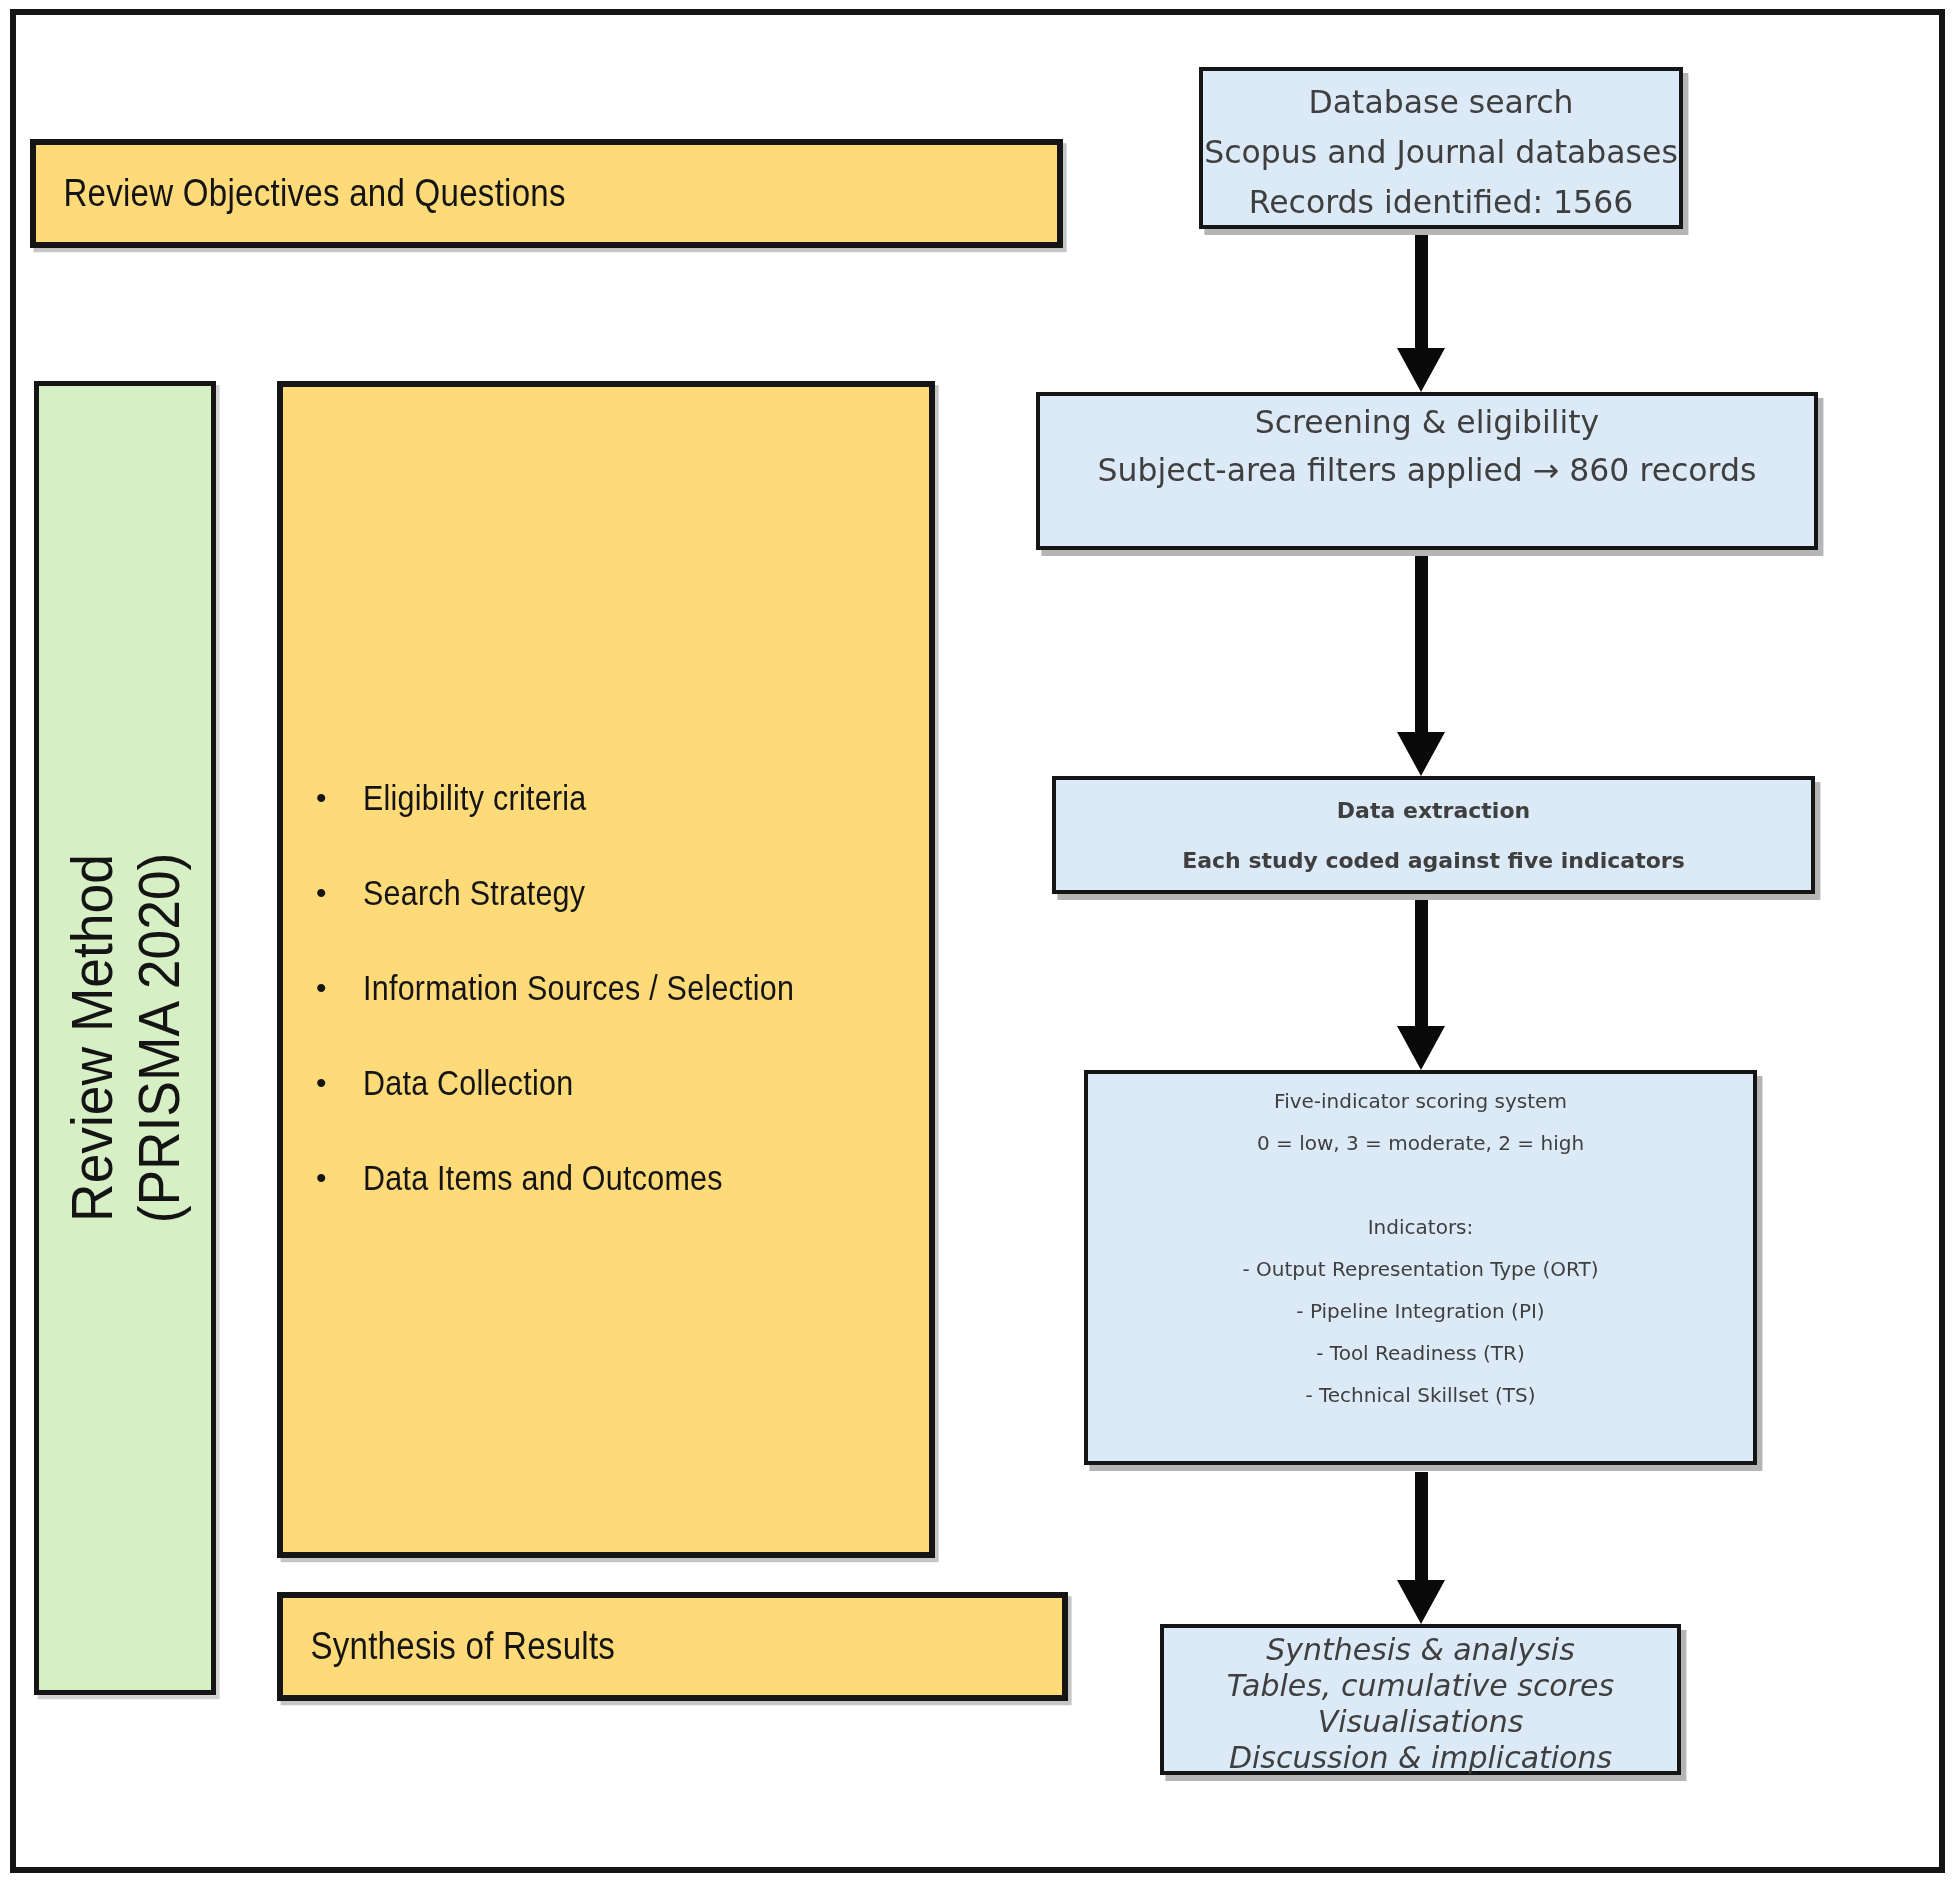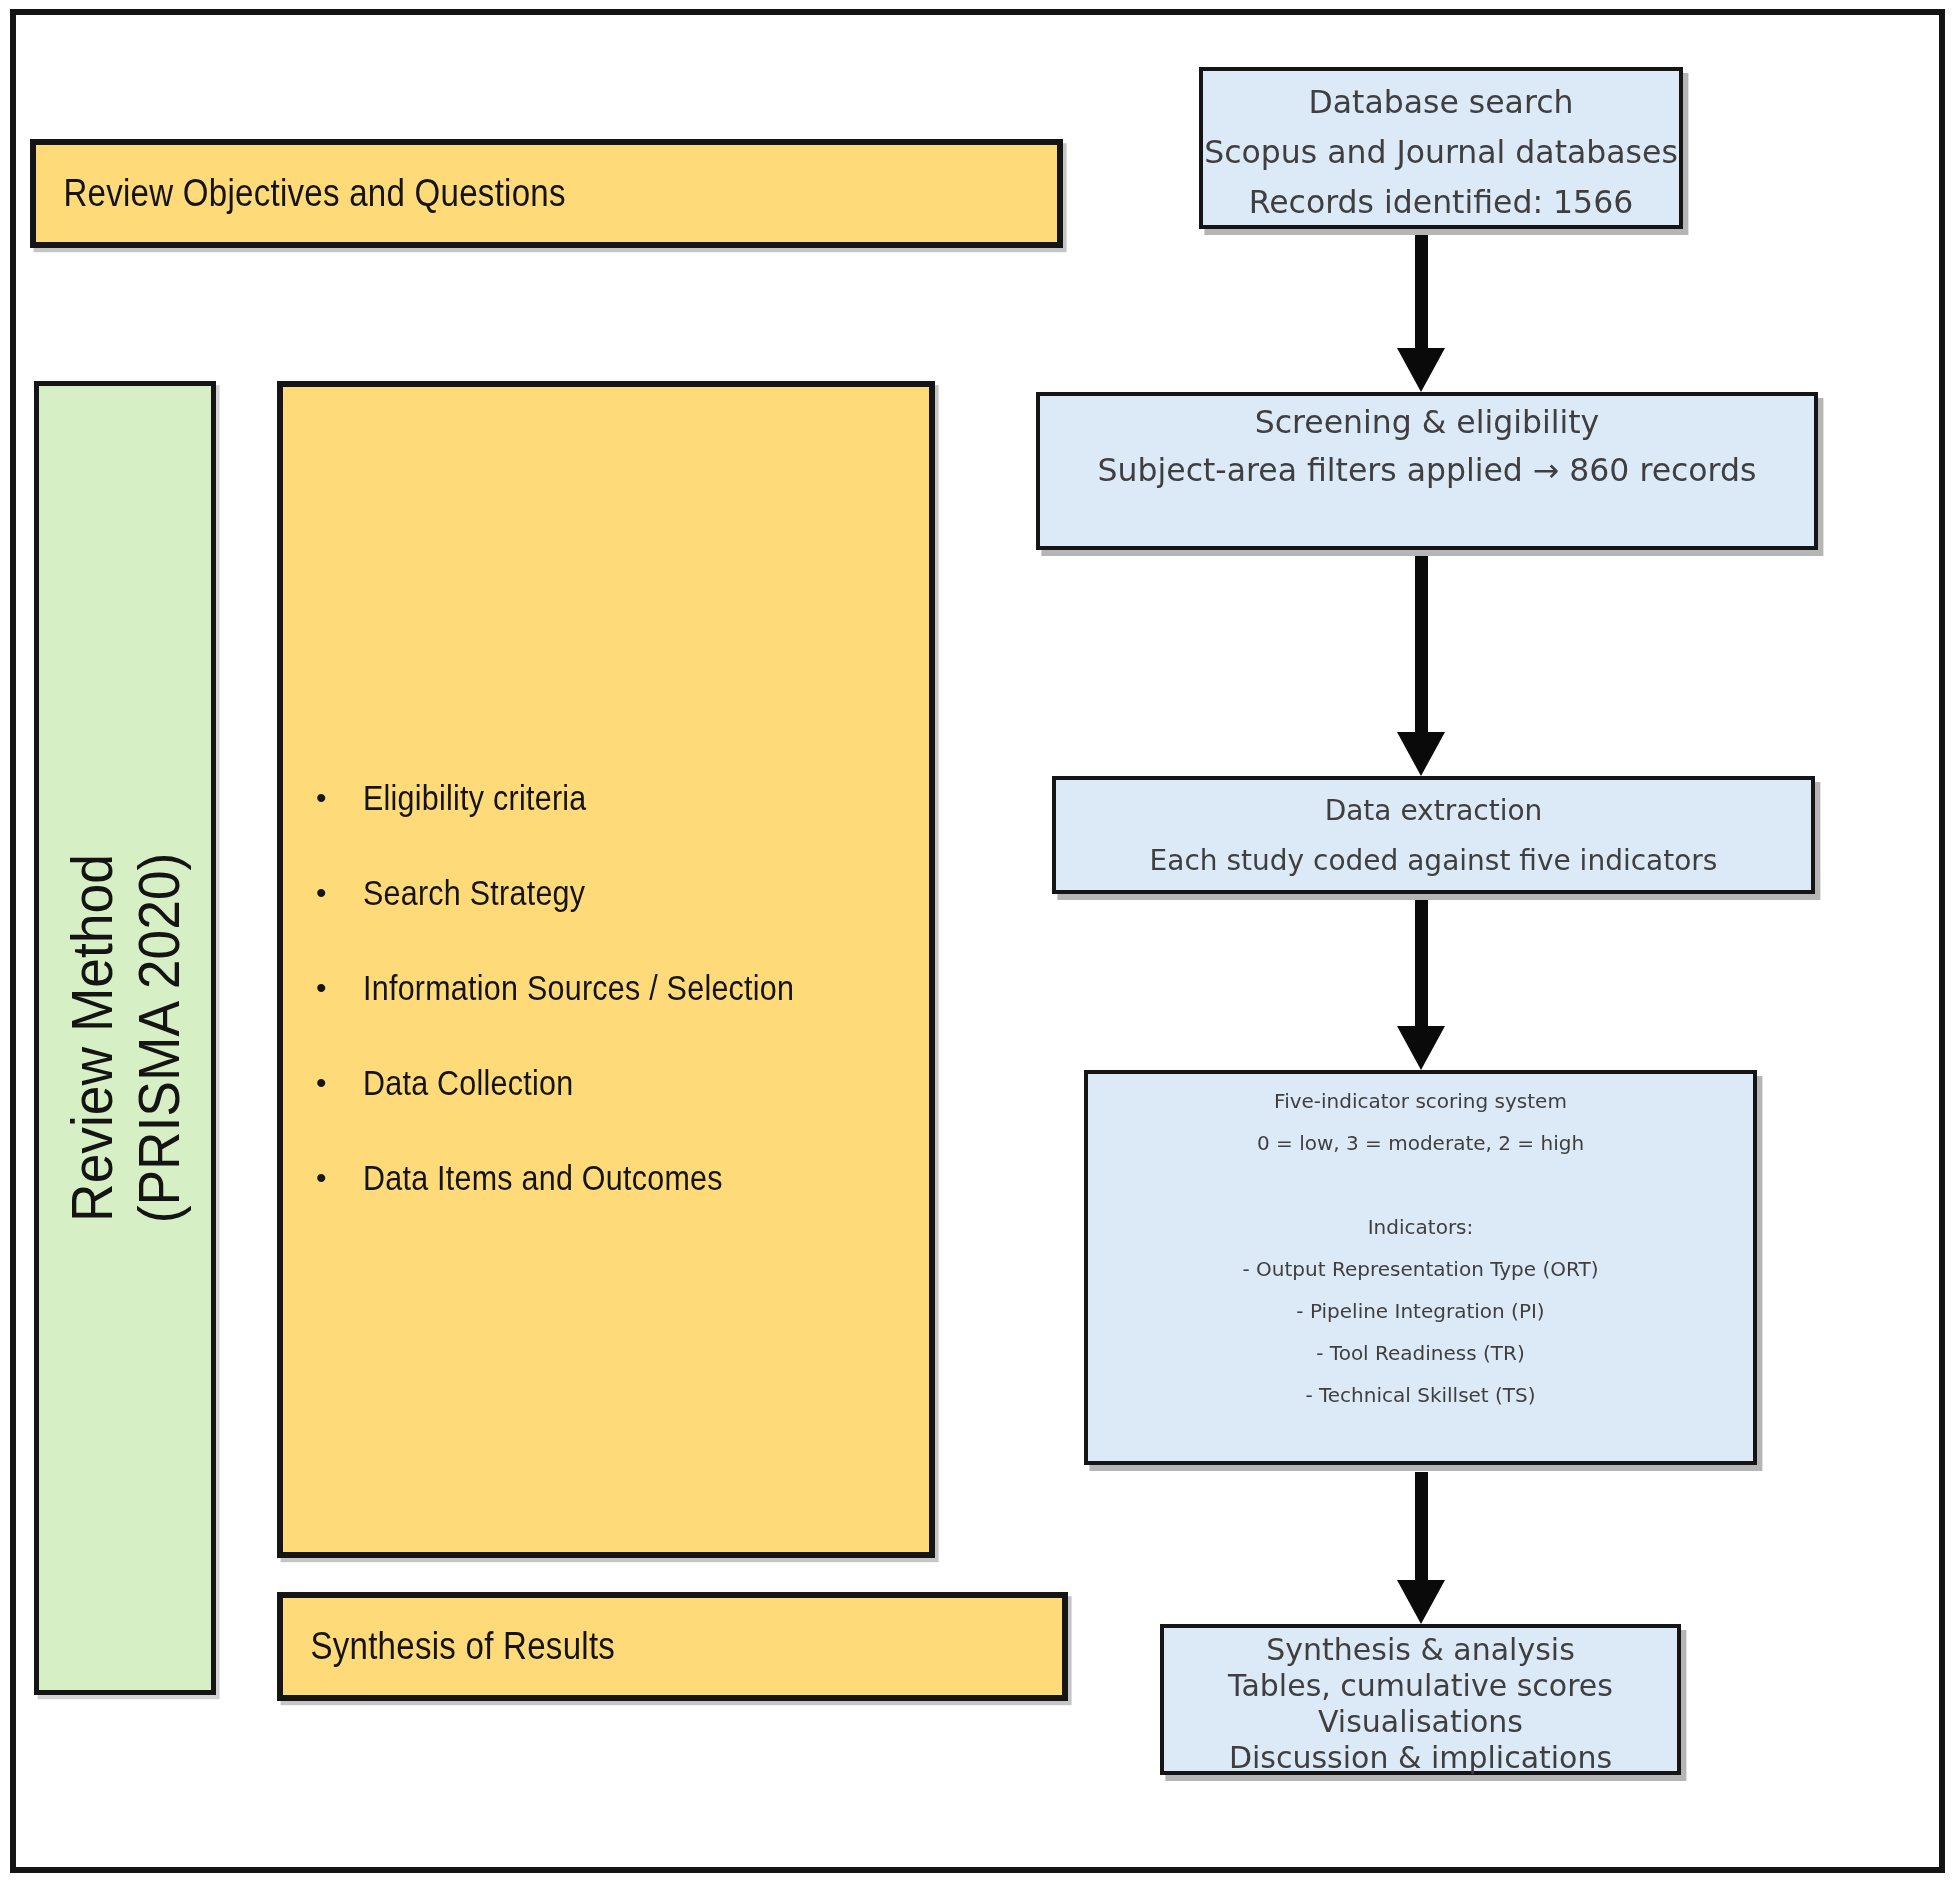--- a/index.html
+++ b/index.html
@@ -26,25 +26,25 @@
   .bullets{position:absolute;left:0;top:0;width:100%;padding-top:363px;box-sizing:border-box;}
   .bullet-row{height:95px;display:flex;align-items:center;padding-left:33px;}
   .bullet{width:47px;font-size:30px;color:#141414;flex:0 0 47px;}
   .btext{font-size:35px;white-space:nowrap;}
   
   .bbox .line{white-space:nowrap;}
   .b1 .line{font-size:31.5px;line-height:50px;min-height:50px;}
   .b1{padding-top:6px;}
   .b2 .line{font-size:31.5px;line-height:48px;min-height:48px;}
   .b2{padding-top:2.4px;}
-  .b3 .line{font-size:28px;line-height:50px;min-height:50px;}
+  .b3 .line{font-size:22px;line-height:50px;min-height:50px;font-weight:bold;}
   .b3{padding-top:6px;}
   .b4 .line{font-size:20px;line-height:42px;min-height:42px;}
   .b4{padding-top:6px;}
-  .b5 .line{font-size:30px;line-height:36px;min-height:36px;}
+  .b5 .line{font-size:30px;line-height:36px;min-height:36px;font-style:italic;}
   .b5{padding-top:3.6px;}
   
   .arrow{position:absolute;width:48px;}
   .arrow .shaft{position:absolute;left:17.6px;top:0;width:13.3px;background:#0a0a0a;}
   .arrow .head{position:absolute;left:0;bottom:0;width:0;height:0;
                border-left:24px solid transparent;border-right:24px solid transparent;
                border-top:44px solid #0a0a0a;}
 </style>
 </head>
 <body>

